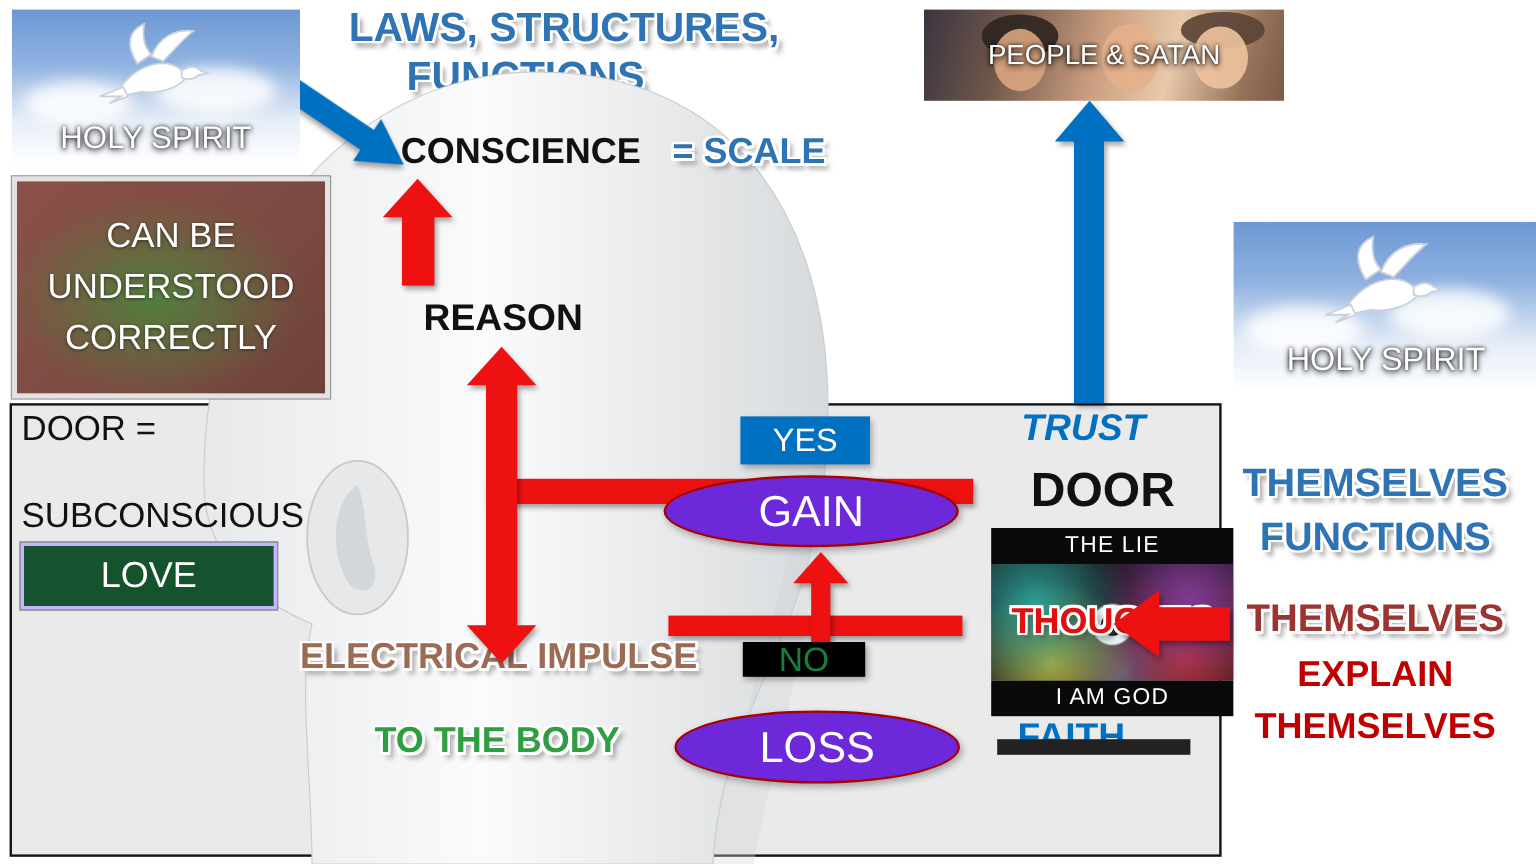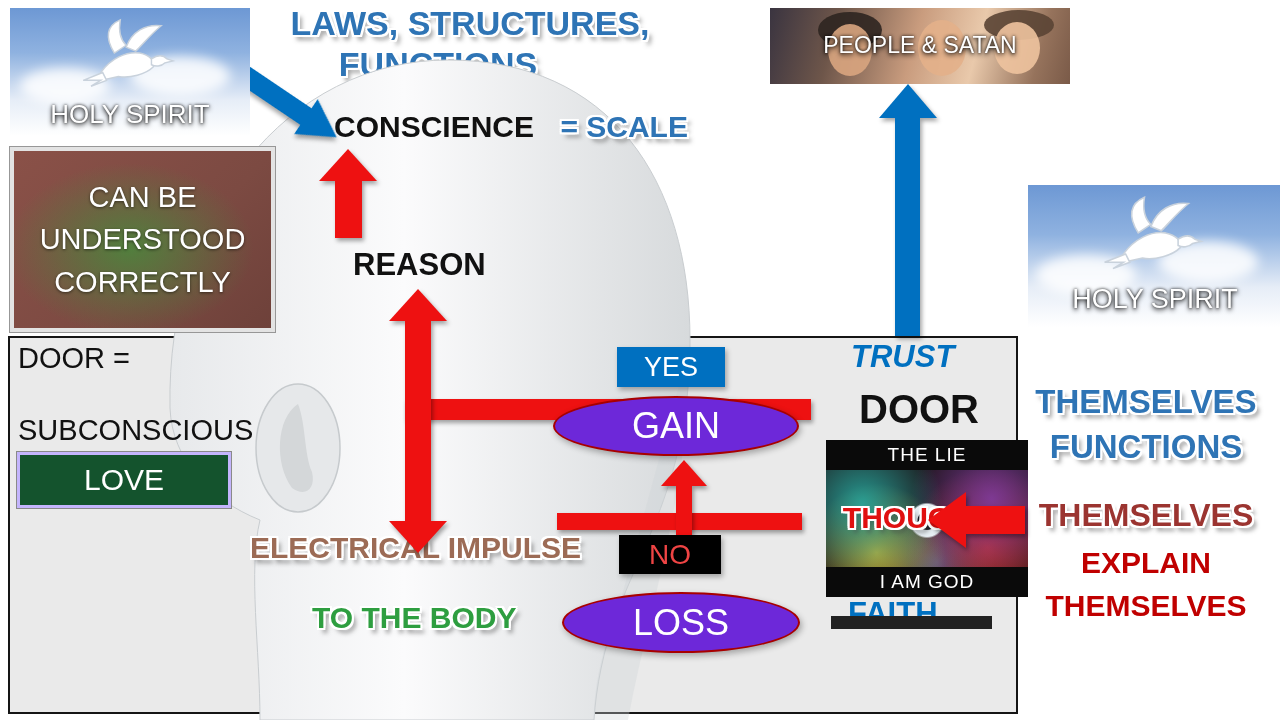--- a/index.html
+++ b/index.html
@@ -66,21 +66,21 @@
      text-shadow:0 1px 3px rgba(0,0,0,.55);
      background:
        radial-gradient(ellipse at 45% 55%, rgba(70,140,60,.8), rgba(70,140,60,0) 62%),
        linear-gradient(135deg,#8a5148,#7c4a42 60%,#6e413a);}
   .love{left:17px;top:452px;width:208px;height:50px;z-index:3;background:#14532d;
         border:3px solid #c4b5fd;outline:1px solid #8a8a8a;color:#fff;font-size:30px;
         display:flex;align-items:center;justify-content:center;}
   .yes{left:617px;top:347px;width:108px;height:40px;z-index:3;background:#0070C0;color:#fff;
        font-size:27px;display:flex;align-items:center;justify-content:center;
        box-shadow:2px 3px 5px rgba(0,0,0,.3);}
-  .no{left:619px;top:535px;width:102px;height:39px;z-index:4;background:#000;color:#ef4444;
+  .no{left:619px;top:535px;width:102px;height:29px;z-index:4;background:#000;color:#15803d;
       font-size:28px;display:flex;align-items:center;justify-content:center;
       box-shadow:2px 3px 5px rgba(0,0,0,.3);}
   .ellipse{z-index:3;background:#6d28d9;border:2px solid #A80000;border-radius:50%;color:#fff;
            font-size:36px;display:flex;align-items:center;justify-content:center;
            box-shadow:2px 3px 6px rgba(0,0,0,.3);}
   .gain{left:553px;top:396px;width:242px;height:56px;}
   .loss{left:562px;top:592px;width:234px;height:57px;}
 
   
   .arrow{position:absolute;}

